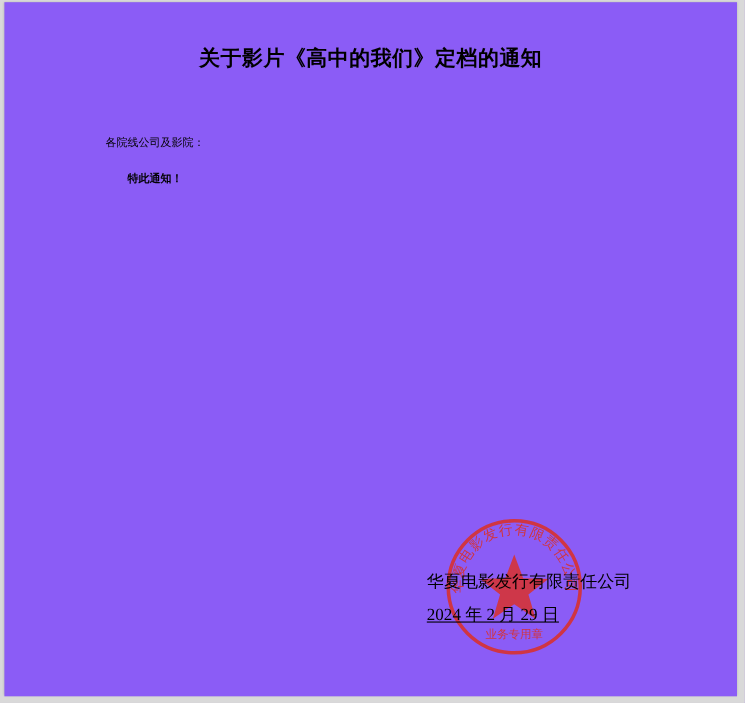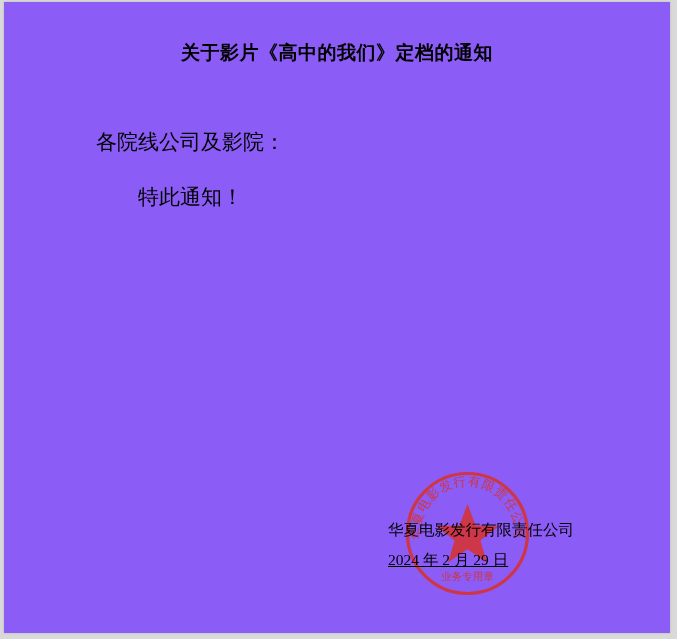--- a/index.html
+++ b/index.html
@@ -29,35 +29,36 @@
     font-weight: bold;
     color: #000;
     margin-top: 38px;
     letter-spacing: 0.5px;
     font-family: "Liberation Serif", "DejaVu Serif", serif;
   }
   .body-block {
     margin-top: 54px;
     padding: 0 96px 0 92px;
     color: #000;
-    font-size: 21px;
+    font-size: 10px;
     line-height: 2.15;
   }
   .salutation {
     margin: 0;
   }
   .para {
     margin: 4px 0 0 0;
     text-indent: 2em;
     text-align: justify;
     text-justify: inter-ideograph;
   }
   .closing {
     margin: 10px 0 0 0;
     text-indent: 2em;
+    font-weight: bold;
   }
   .sign-block {
     position: absolute;
     right: 96px;
     bottom: 58px;
     text-align: left;
     font-size: 15.5px;
     line-height: 1.95;
     color: #000;
   }

